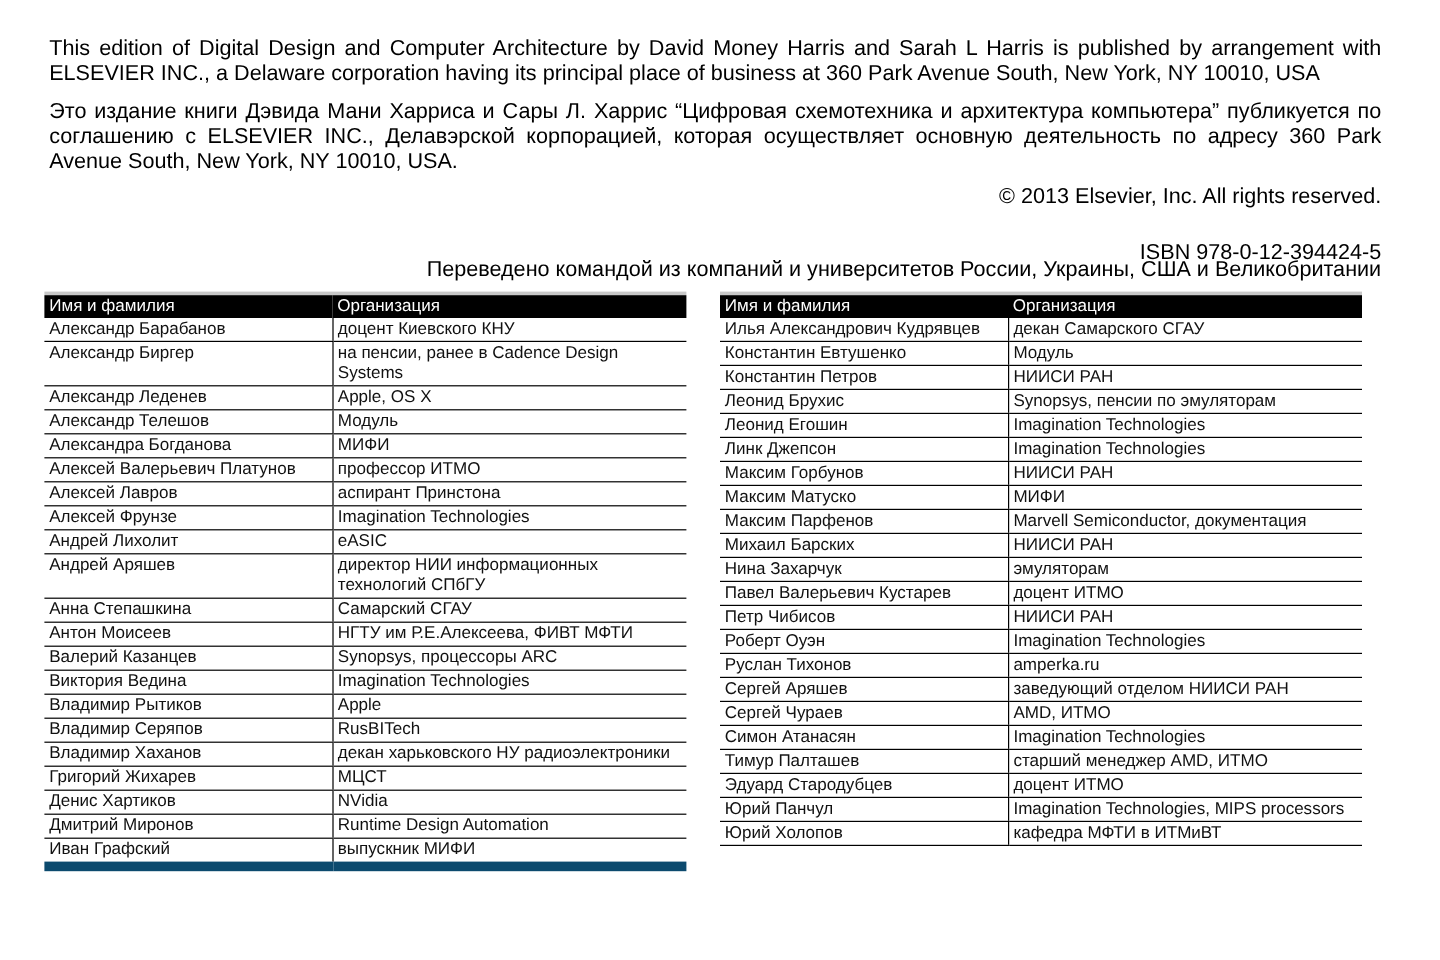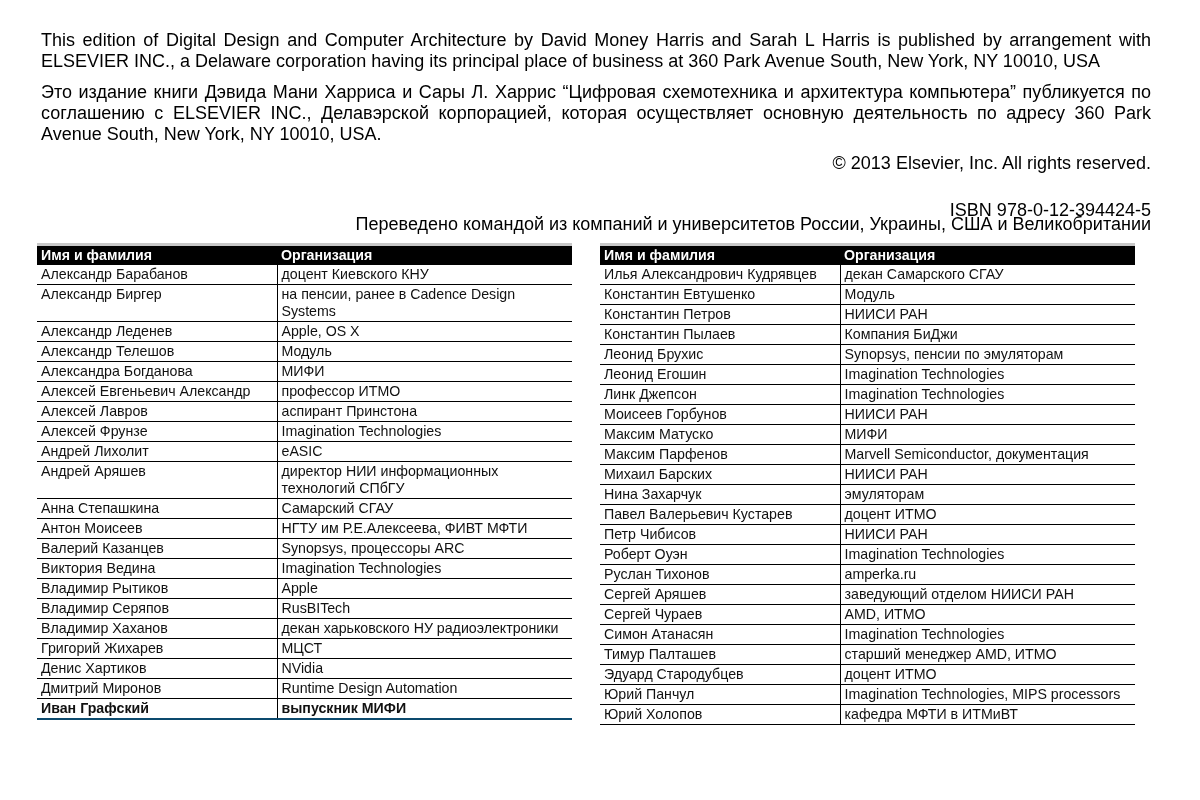--- a/index.html
+++ b/index.html
@@ -45,33 +45,33 @@
     table {
       border-collapse: collapse;
       width: 100%;
       table-layout: fixed;
       font-size: 14.2px;
       line-height: 17px;
     }
     th {
       background: #000;
       color: #fff;
-      font-weight: bold;
+      font-weight: normal;
       text-align: left;
       padding: 1px 4px 1px 4px;
       height: 17px;
     }
     td {
       padding: 1px 4px 1px 4px;
       vertical-align: top;
       border-bottom: 1.5px solid #000;
       color: #111;
     }
     td.org { border-left: 1.5px solid #000; }
-    tr.last td { border-bottom: 2px solid #0c4a6e; font-weight: bold; }
+    tr.last td { border-bottom: 8px solid #0c4a6e; }
   </style>
 </head>
 <body>
 
 <p class="para" id="p-en">This edition of Digital Design and Computer Architecture by David Money Harris and Sarah L Harris is published by arrangement with ELSEVIER INC., a Delaware corporation having its principal place of business at 360 Park Avenue South, New York, NY 10010, USA</p>
 <p class="para" id="p-ru">Это издание книги Дэвида Мани Харриса и Сары Л. Харрис “Цифровая схемотехника и архитектура компьютера” публикуется по соглашению с ELSEVIER INC., Делавэрской корпорацией, которая осуществляет основную деятельность по адресу 360 Park Avenue South, New York, NY 10010, USA.</p>
 <p class="para nojust" id="p-copy">© 2013 Elsevier, Inc. All rights reserved.</p>
 <p class="para nojust" id="p-isbn">ISBN 978-0-12-394424-5</p>
 <p class="para nojust" id="p-team">Переведено командой из компаний и университетов России, Украины, США и Великобритании</p>
 
@@ -103,21 +103,21 @@
         </tr>
         <tr>
           <td class="name">Александр Телешов</td>
           <td class="org">Модуль</td>
         </tr>
         <tr>
           <td class="name">Александра Богданова</td>
           <td class="org">МИФИ</td>
         </tr>
         <tr>
-          <td class="name">Алексей Евгеньевич Александр</td>
+          <td class="name">Алексей Валерьевич Платунов</td>
           <td class="org">профессор ИТМО</td>
         </tr>
         <tr>
           <td class="name">Алексей Лавров</td>
           <td class="org">аспирант Принстона</td>
         </tr>
         <tr>
           <td class="name">Алексей Фрунзе</td>
           <td class="org">Imagination Technologies</td>
         </tr>
@@ -197,37 +197,33 @@
         </tr>
         <tr>
           <td class="name">Константин Евтушенко</td>
           <td class="org">Модуль</td>
         </tr>
         <tr>
           <td class="name">Константин Петров</td>
           <td class="org">НИИСИ РАН</td>
         </tr>
         <tr>
-          <td class="name">Константин Пылаев</td>
-          <td class="org">Компания БиДжи</td>
-        </tr>
-        <tr>
           <td class="name">Леонид Брухис</td>
           <td class="org">Synopsys, пенсии по эмуляторам</td>
         </tr>
         <tr>
           <td class="name">Леонид Егошин</td>
           <td class="org">Imagination Technologies</td>
         </tr>
         <tr>
           <td class="name">Линк Джепсон</td>
           <td class="org">Imagination Technologies</td>
         </tr>
         <tr>
-          <td class="name">Моисеев Горбунов</td>
+          <td class="name">Максим Горбунов</td>
           <td class="org">НИИСИ РАН</td>
         </tr>
         <tr>
           <td class="name">Максим Матуско</td>
           <td class="org">МИФИ</td>
         </tr>
         <tr>
           <td class="name">Максим Парфенов</td>
           <td class="org">Marvell Semiconductor, документация</td>
         </tr>

